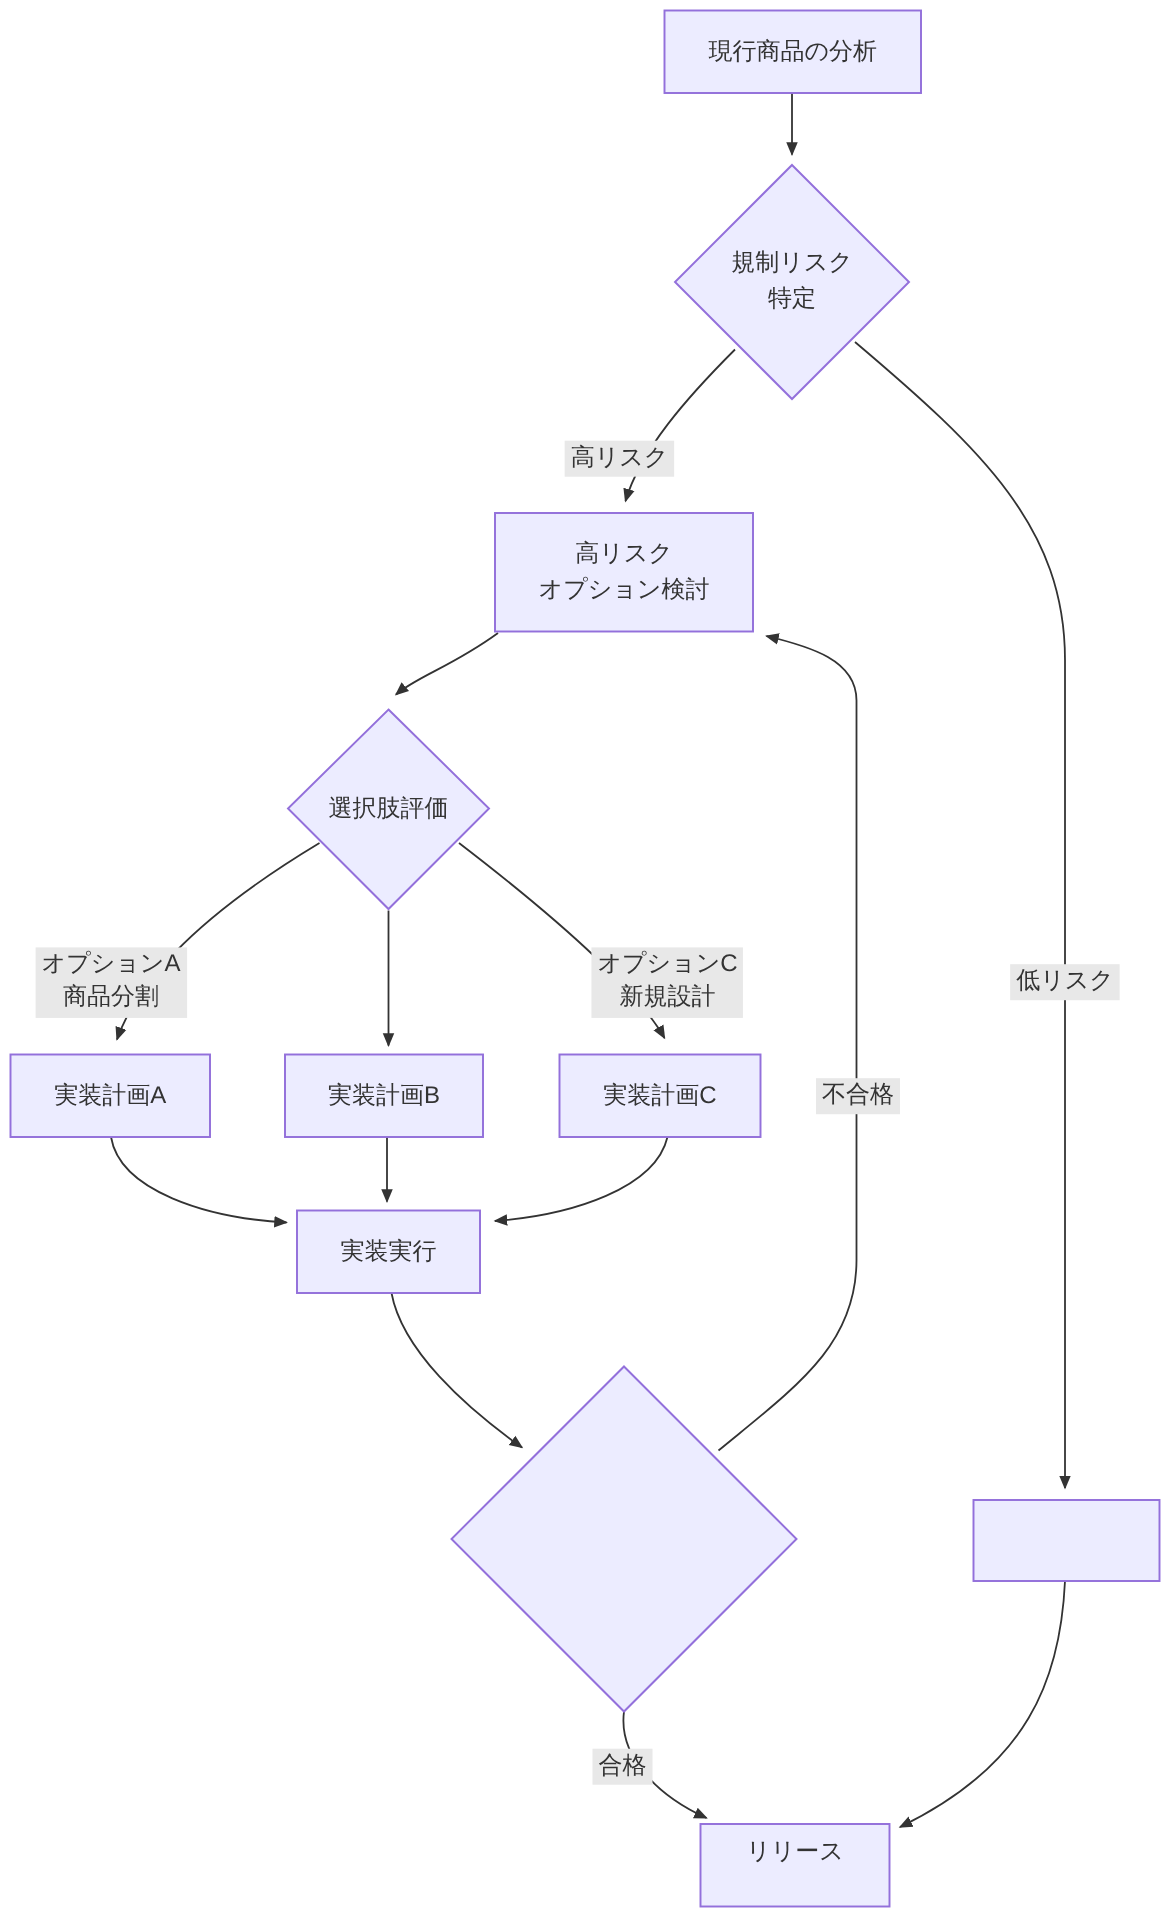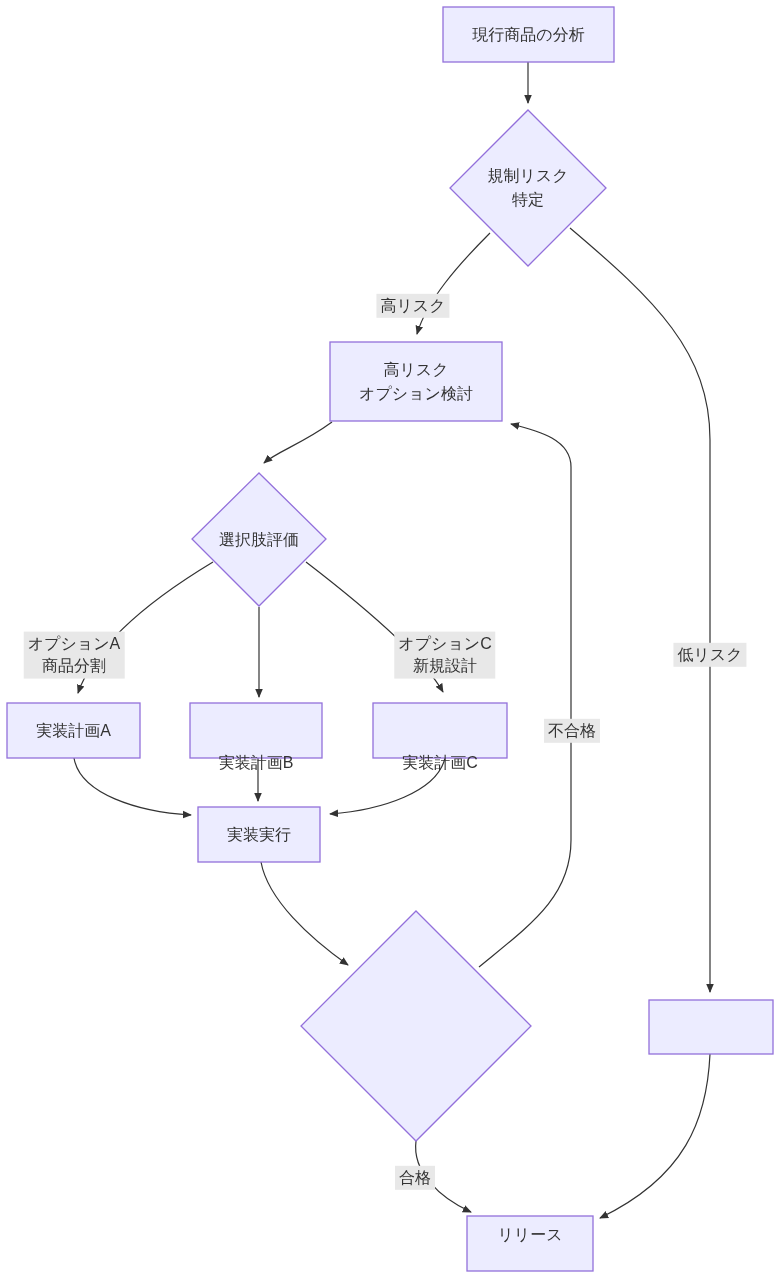--- a/index.html
+++ b/index.html
@@ -82,24 +82,24 @@
   <div class="node-text" style="left:330px;top:342px;width:172px;height:79px;">
     <span>高リスク</span>
     <span>オプション検討</span>
   </div>
   <div class="node-text" style="left:192px;top:473px;width:134px;height:133px;">
     <span>選択肢評価</span>
   </div>
   <div class="node-text" style="left:7px;top:703px;width:133px;height:55px;">
     <span>実装計画A</span>
   </div>
-  <div class="node-text" style="left:190px;top:703px;width:132px;height:55px;margin-top:32px;">
+  <div class="node-text" style="left:190px;top:703px;width:132px;height:55px;">
     <span>実装計画B</span>
   </div>
-  <div class="node-text" style="left:373px;top:703px;width:134px;height:55px;margin-top:32px;">
+  <div class="node-text" style="left:373px;top:703px;width:134px;height:55px;">
     <span>実装計画C</span>
   </div>
   <div class="node-text" style="left:198px;top:807px;width:122px;height:55px;">
     <span>実装実行</span>
   </div>
   <div class="node-text" style="left:467px;top:1216px;width:126px;height:38px;">
     <span>リリース</span>
   </div>
 
   <div class="edge-label" style="left:413px;top:306px;">

